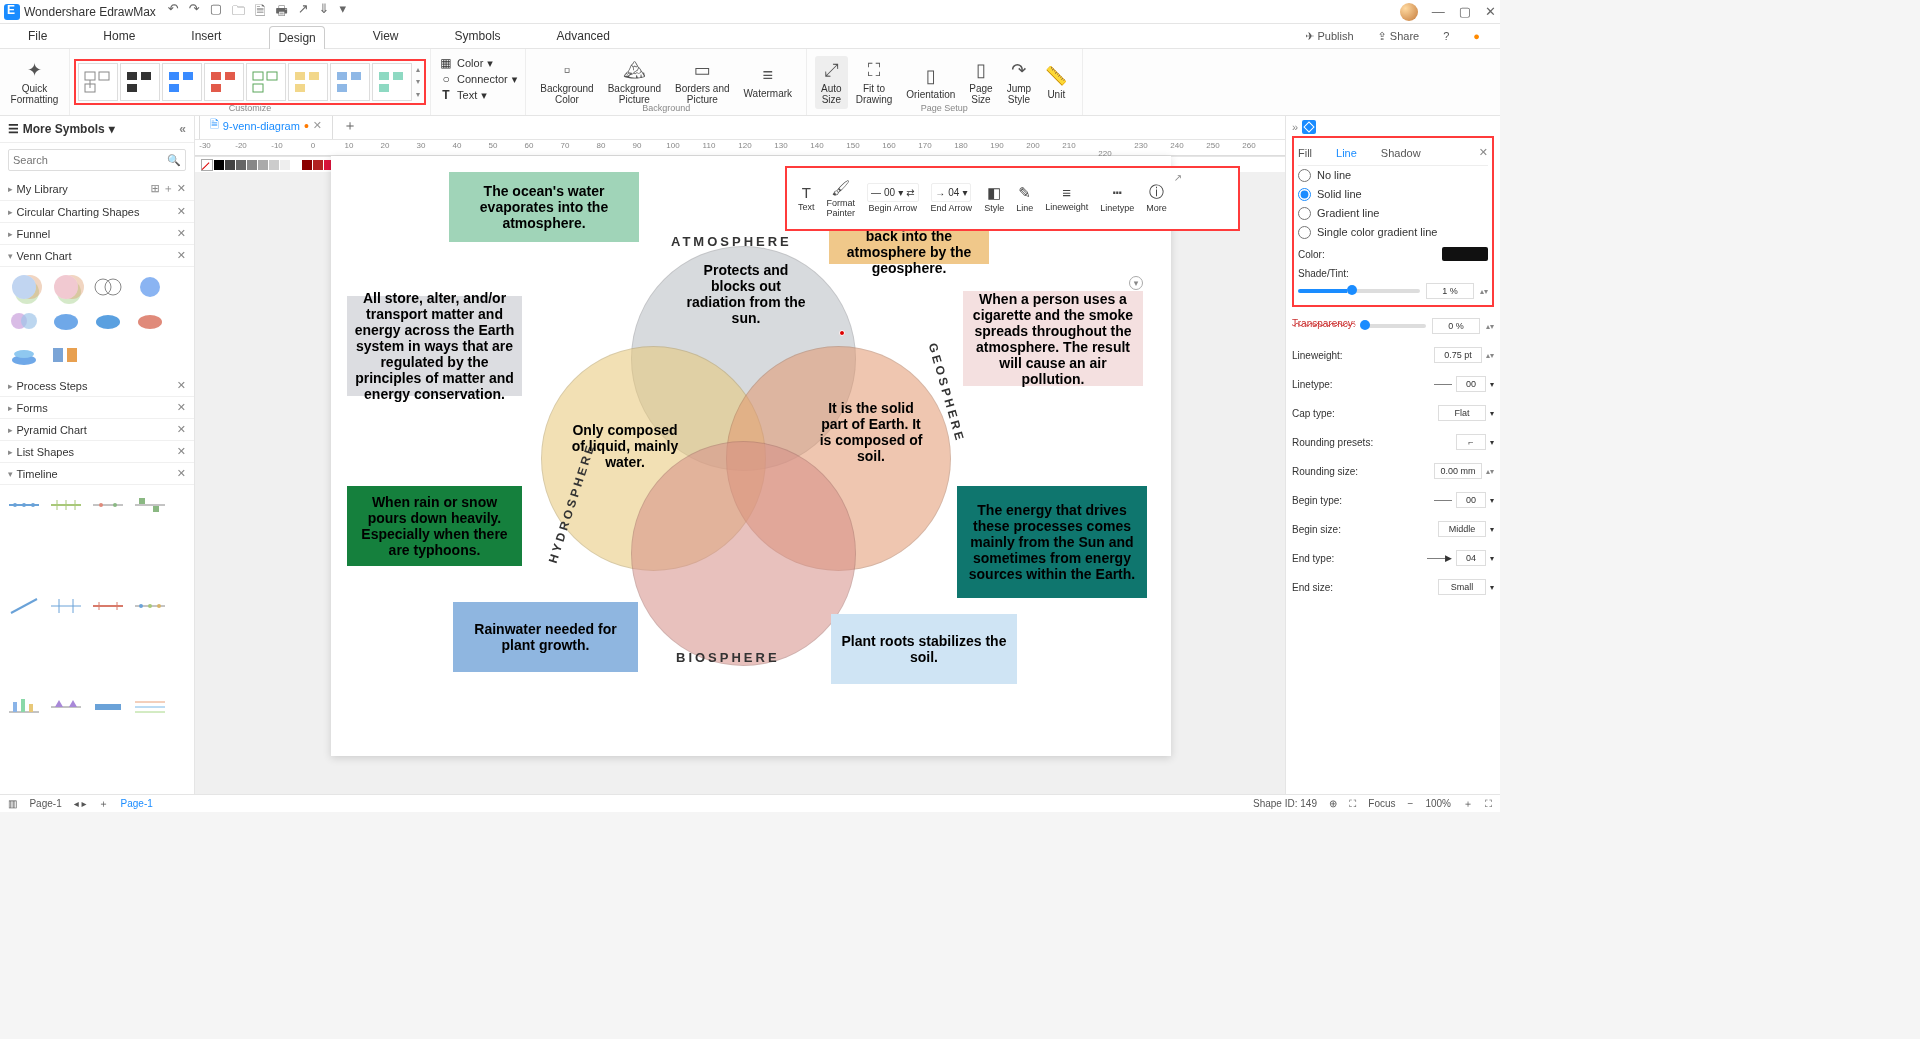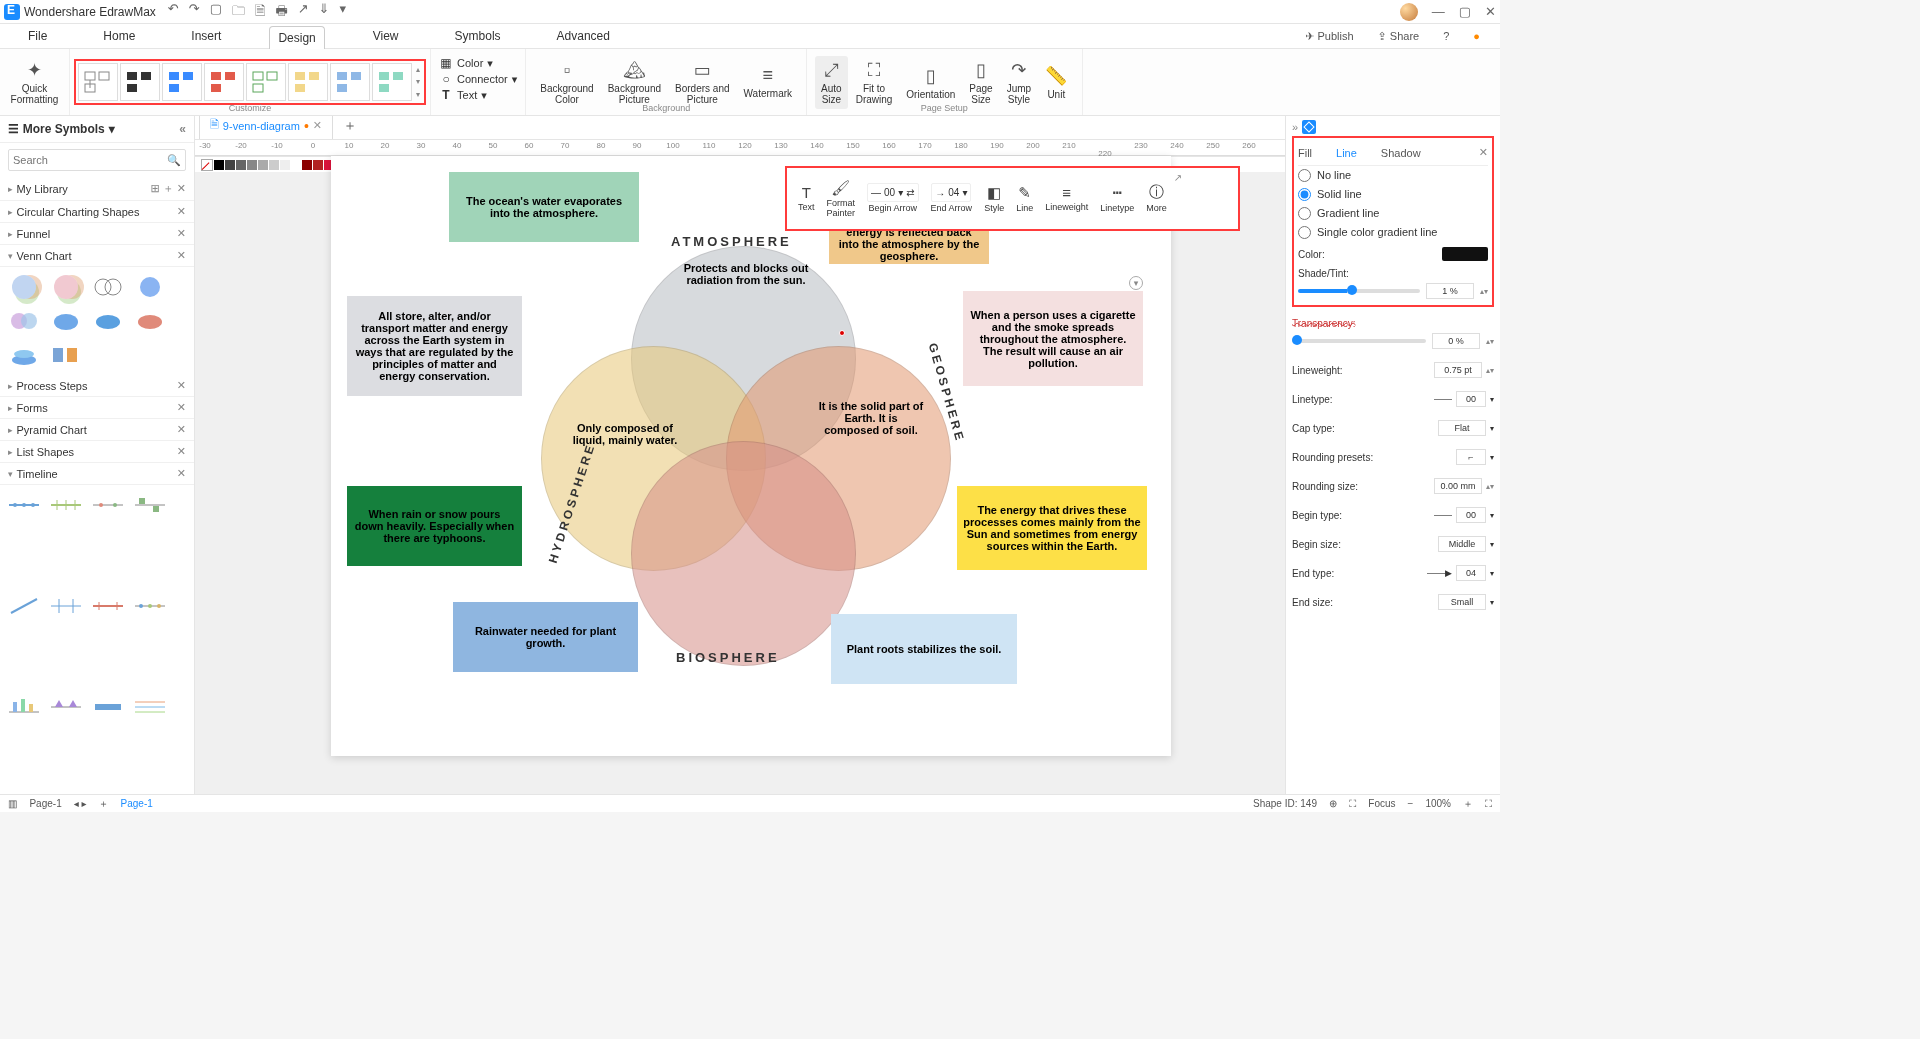--- a/index.html
+++ b/index.html
@@ -56,21 +56,21 @@
 .canvasArea { flex:1; background:#f0f0f0; position:relative; overflow:hidden;}
 .fileTabs { height:24px; background:#fff; border-bottom:1px solid #e5e5e5; display:flex; align-items:flex-end; padding-left:4px; gap:2px;}
 .fileTab { padding:4px 10px; font-size:11px; color:#1a8cff; border:1px solid #ddd; border-bottom:none; border-radius:3px 3px 0 0; display:flex; align-items:center; gap:4px; background:#fff;}
 .fileTab .dirty { color:#ff7a00; font-size:14px; line-height:0;}
 .ruler-h { height:16px; background:#fff; border-bottom:1px solid #ddd; position:relative; font-size:8px; color:#888;}
 .ruler-h span { position:absolute; top:1px; transform:translateX(-50%);}
 .pageBack { position:absolute; left:6px; top:40px; right:6px; bottom:6px; }
 .page { position:absolute; left:130px; top:0; width:840px; height:600px; background:#fff; box-shadow:0 2px 8px rgba(0,0,0,.15);}
 
 
-.page .infobox { position:absolute; font-size:11px; text-align:center; padding:6px; display:flex; align-items:center; justify-content:center; font-weight:bold; color:#000;}
+.page .infobox { position:absolute; font-size:14px; text-align:center; padding:6px; display:flex; align-items:center; justify-content:center; font-weight:bold; color:#000;}
 .vcircle { position:absolute; border-radius:50%; opacity:.55; border:1px solid rgba(0,0,0,.2);}
 .curvLabel { position:absolute; font-size:13px; font-weight:bold; letter-spacing:3px; }
 
 
 .floatTB { position:absolute; left:454px; top:10px; width:455px; height:65px; background:#fff; border:2px solid #ff3b3b; display:flex; align-items:center; padding:4px 6px; gap:2px;}
 .ftCol { display:flex; flex-direction:column; align-items:center; gap:2px; padding:2px 5px; cursor:pointer;}
 .ftCol .ic { font-size:15px; color:#444;}
 .ftCol .lb { font-size:9px; color:#333; line-height:1.05; text-align:center;}
 .ftSep { display:flex; align-items:center; gap:3px; border:1px solid #eee; border-radius:2px; padding:3px;}
 .ftSep span { font-size:10px;}
@@ -538,21 +538,21 @@
 
         <div class="infobox" style="left:345px;top:100px;width:140px;background:transparent;">Protects and blocks out radiation from the sun.</div>
         <div class="infobox" style="left:234px;top:260px;width:120px;background:transparent;">Only composed of liquid, mainly water.</div>
         <div class="infobox" style="left:480px;top:238px;width:120px;background:transparent;">It is the solid part of Earth. It is composed of soil.</div>
 
         <div class="infobox" style="left:118px;top:16px;width:190px;height:70px;background:#a0d4b8;">The ocean's water evaporates into the atmosphere.</div>
         <div class="infobox" style="left:498px;top:68px;width:160px;height:40px;background:#f0c88a;">energy is reflected back into the atmosphere by the geosphere.</div>
         <div class="infobox" style="left:16px;top:140px;width:175px;height:100px;background:#dcdde1;">All store, alter, and/or transport matter and energy across the Earth system in ways that are regulated by the principles of matter and energy conservation.</div>
         <div class="infobox" style="left:632px;top:135px;width:180px;height:95px;background:#f4e0e0;">When a person uses a cigarette and the smoke spreads throughout the atmosphere. The result will cause an air pollution.</div>
         <div class="infobox" style="left:16px;top:330px;width:175px;height:80px;background:#15803d;">When rain or snow pours down heavily. Especially when there are typhoons.</div>
-        <div class="infobox" style="left:626px;top:330px;width:190px;height:84px;background:#fde047;">The energy that drives these processes comes mainly from the Sun and sometimes from energy sources within the Earth.</div>
+        <div class="infobox" style="left:626px;top:330px;width:190px;height:112px;background:#0f766e;">The energy that drives these processes comes mainly from the Sun and sometimes from energy sources within the Earth.</div>
         <div class="infobox" style="left:122px;top:446px;width:185px;height:70px;background:#8fb6e0;">Rainwater needed for plant growth.</div>
         <div class="infobox" style="left:500px;top:458px;width:186px;height:70px;background:#cfe4f4;">Plant roots stabilizes the soil.</div>
 
         <div style="position:absolute;left:508px;top:174px;width:6px;height:6px;background:#d00;border:1px solid #fff;border-radius:50%;"></div>
         <div style="position:absolute;left:798px;top:120px;width:14px;height:14px;border:1px solid #aaa;border-radius:50%;display:flex;align-items:center;justify-content:center;font-size:9px;color:#888;">▾</div>
 
         <div class="floatTB">
           <div class="ftCol">
               <span class="ic">T</span>
               <span class="lb">Text</span>
@@ -719,21 +719,21 @@
         <span>Shade/Tint:</span>
         <div style="display:flex;width:100%;gap:6px;align-items:center;">
           <div class="slider">
               <div class="thumb"></div>
             </div>
           <div class="numCtl">1 %</div>
             <span style="font-size:8px;color:#888;">▴▾</span>
         </div>
       </div>
     </div>
-    <div class="propRow" style="flex-direction:column;align-items:flex-start;gap:4px;">
+    <div class="propRow" style="flex-direction:row;align-items:flex-start;gap:4px;">
       <span style="color:#c33;text-decoration:line-through wavy #c33;">Transparency:</span>
       <div style="display:flex;width:100%;gap:6px;align-items:center;">
         <div class="slider zero">
             <div class="thumb"></div>
           </div>
         <div class="numCtl">0 %</div>
           <span style="font-size:8px;color:#888;">▴▾</span>
       </div>
     </div>
     <div class="propRow">

